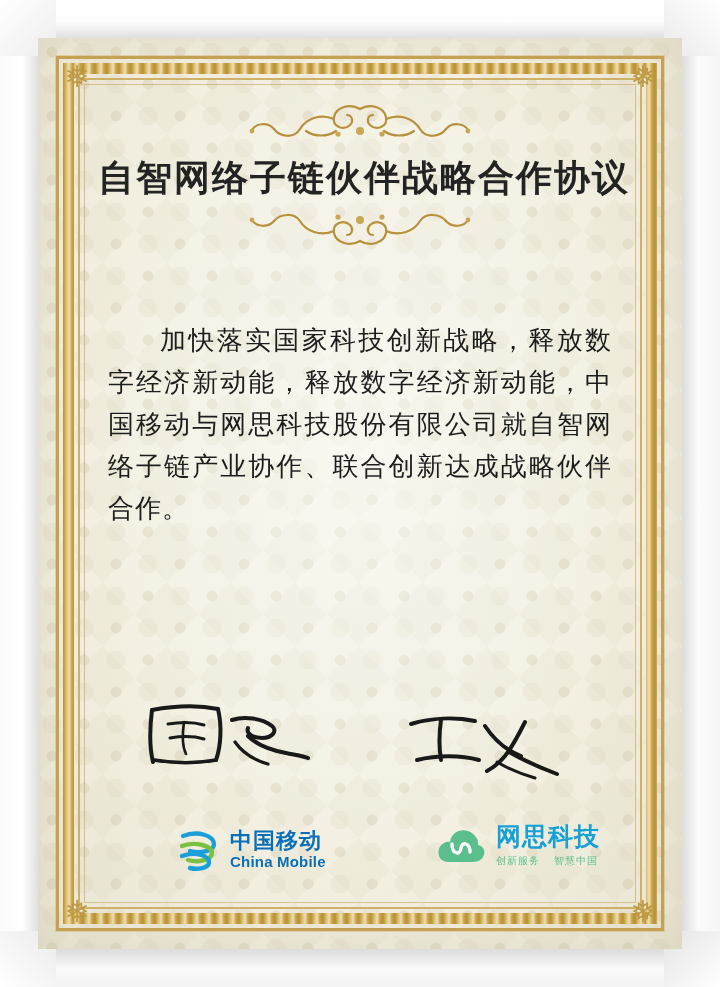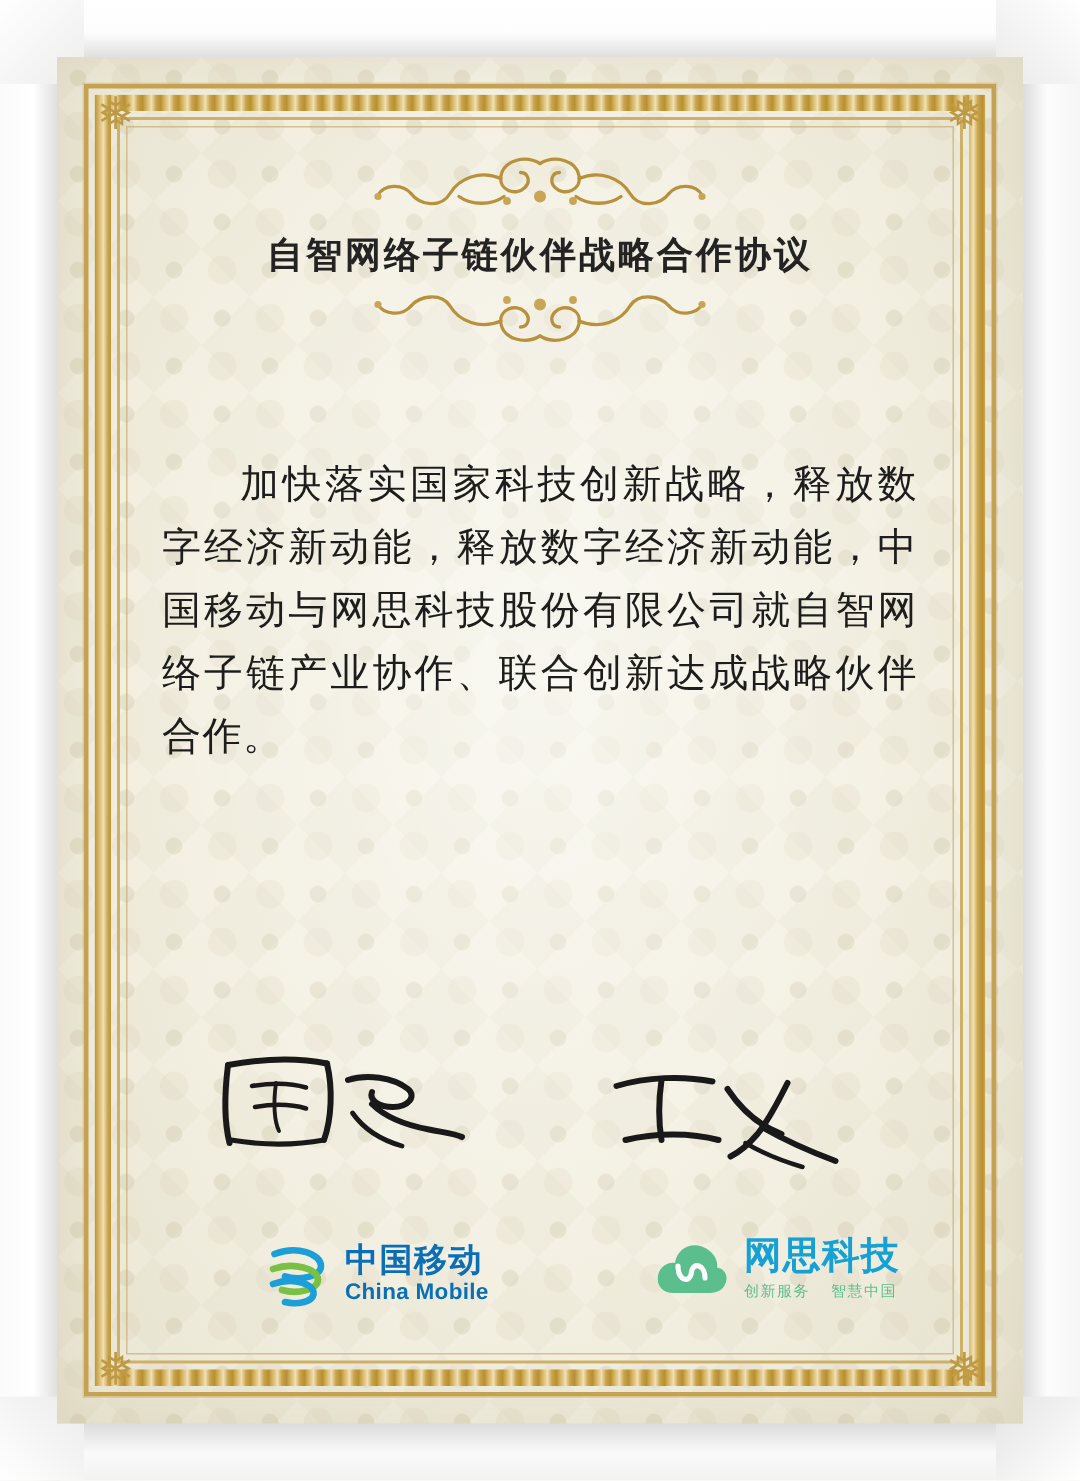--- a/index.html
+++ b/index.html
@@ -141,21 +141,21 @@
     display: flex;
     align-items: center;
     justify-content: center;
     color: #b9913c;
   }
   .title-flourish svg { display: block; }
 
   #document-title {
     text-align: center;
     font-family: "DejaVu Serif", "Liberation Serif", serif;
-    font-size: 24px;
+    font-size: 36px;
     font-weight: bold;
     letter-spacing: 2px;
     color: #232323;
     margin: 4px 0 2px 0;
     white-space: nowrap;
   }
 
   #document-body {
     margin-top: 62px;
     padding: 0 10px;

